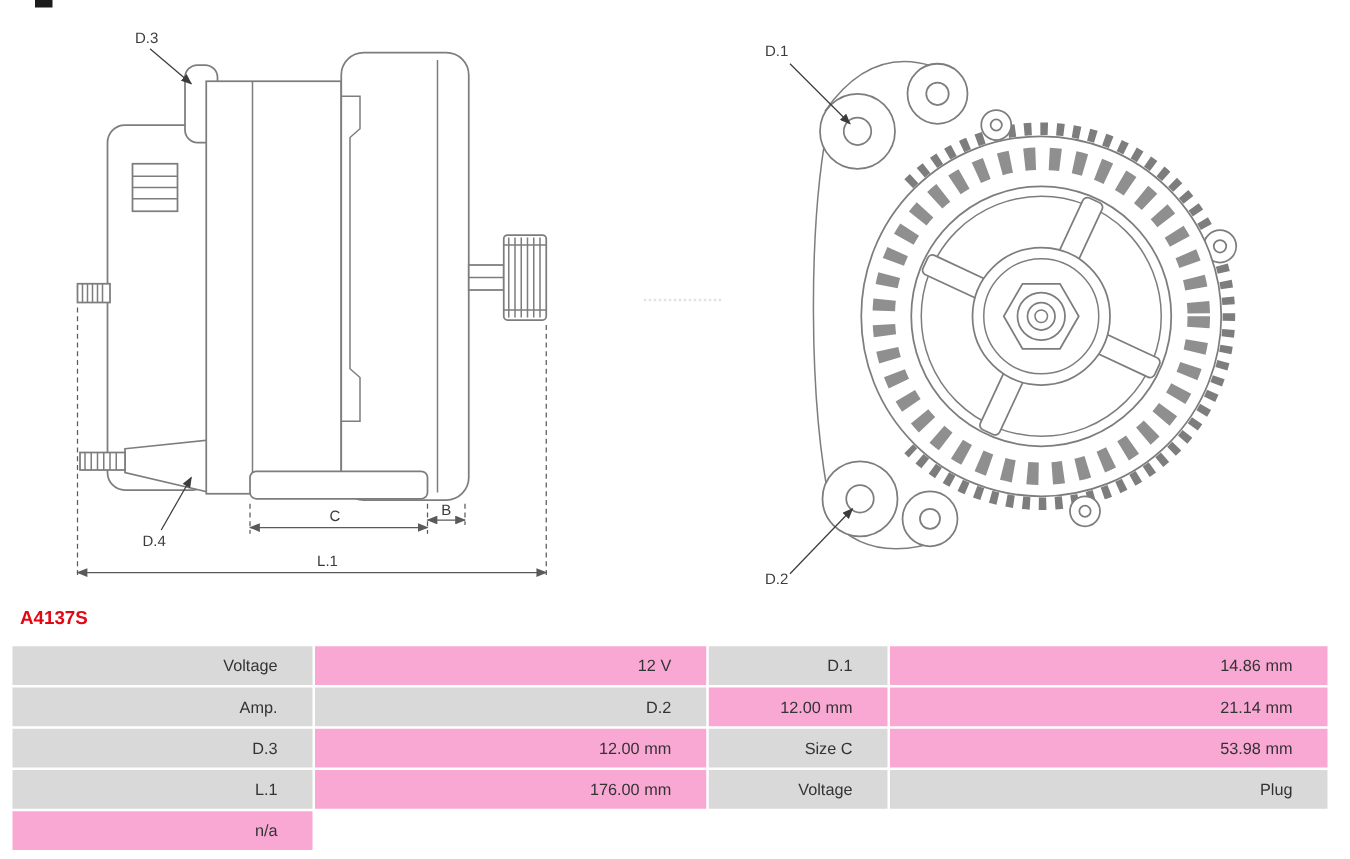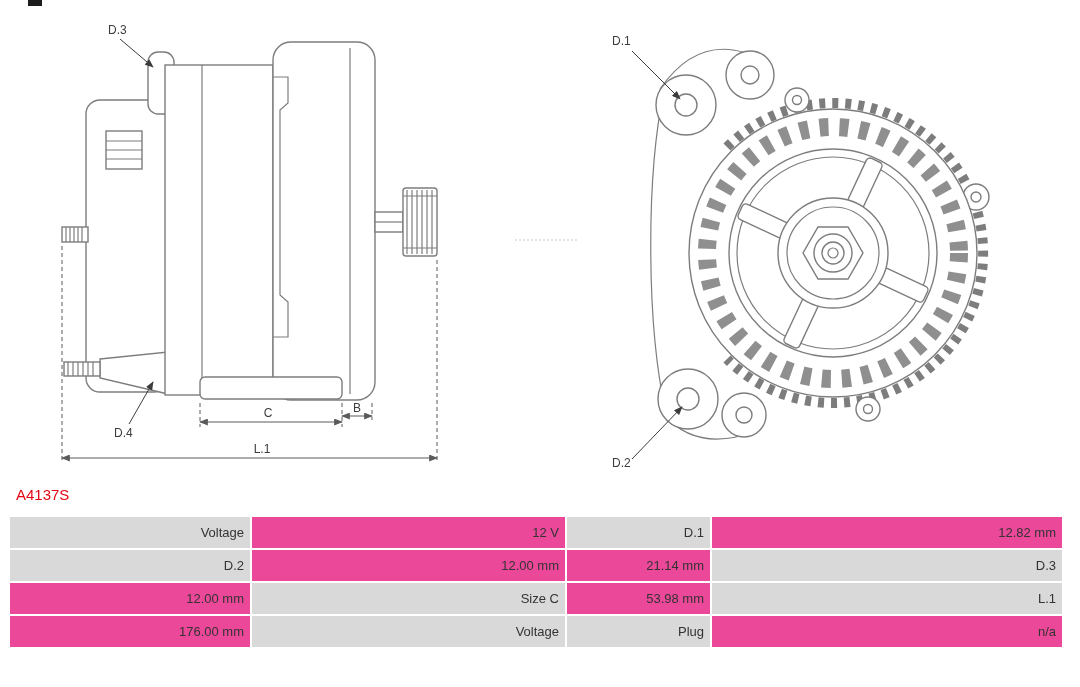--- a/index.html
+++ b/index.html
@@ -2,42 +2,42 @@
 <html><head>
 <meta charset="utf-8">
 <style>
   html,body { margin:0; padding:0; background:#fff; }
   .canvas {
     position:relative; width:1080px; height:687px; background:#ffffff;
     font-family:"Liberation Sans", sans-serif; overflow:hidden;
   }
   .logo-frag { position:absolute; left:28px; top:0; width:14px; height:6px; background:#1c1c1c; }
   .wm { position:absolute; left:515px; top:239px; width:62px; height:0; border-top:2px dotted #e3e3e3; }
-  .partno { position:absolute; left:16px; top:486px; font-size:15px; font-weight:normal; color:#e30613;text-align:center; }
+  .partno { position:absolute; left:16px; top:486px; font-size:15px; font-weight:bold; color:#e30613;text-align:center; }
 
   .draw { position:absolute; }
   .fw   { fill:#ffffff; stroke:#7d7d7d; stroke-width:1.4; }
   .ln   { fill:none; stroke:#7d7d7d; stroke-width:1.2; }
   .lnc  { fill:none; stroke:#7d7d7d; stroke-width:1.2; }
   .dim  { stroke:#5a5a5a; stroke-width:1; }
   .ext  { stroke:#5a5a5a; stroke-width:1; stroke-dasharray:4 3; }
   .lead { stroke:#3c3c3c; stroke-width:1; }
   .dlab { fill:#3c3c3c; font-size:12px; font-family:"Liberation Sans", sans-serif; }
   .teeth { fill:none; stroke:#7d7d7d; stroke-width:10; stroke-dasharray:6 7; }
   .slots { fill:none; stroke:#8f8f8f; stroke-width:18; stroke-dasharray:9 11; }
 
   .spec {
     position:absolute; left:10px; top:517px;
     display:grid; grid-template-columns:240px 313px 143px 350px;
     grid-auto-rows:31px; gap:2px;
     font-size:13px; color:#333333; background:#ffffff;
   }
-  .cell { display:flex; align-items:center; justify-content:flex-end; padding-right:6px; }
+  .cell { display:flex; align-items:center; justify-content:flex-end; padding-right:28px; }
   .lbl  { background:#d9d9d9; }
-  .val  { background:#ec4899; }
+  .val  { background:#f9a8d4; }
 </style>
 </head>
 <body>
 
 <div class="canvas">
 
   <div class="logo-frag"></div>
   <div class="wm"></div>
 
   <svg class="draw" style="left:50px; top:15px;" width="400" height="455" viewBox="0 0 400 455">
@@ -188,22 +188,23 @@
     </g>
   </svg>
 
   <div class="partno">A4137S</div>
 
   <div class="spec">
 
     <div class="cell lbl">Voltage</div>
     <div class="cell val">12 V</div>
     <div class="cell lbl">D.1</div>
-    <div class="cell val">12.82 mm</div>
-
+    <div class="cell val">14.86 mm</div>
+
+    <div class="cell lbl">Amp.</div>
     <div class="cell lbl">D.2</div>
     <div class="cell val">12.00 mm</div>
 
     <div class="cell val">21.14 mm</div>
     <div class="cell lbl">D.3</div>
     <div class="cell val">12.00 mm</div>
 
     <div class="cell lbl">Size C</div>
     <div class="cell val">53.98 mm</div>
     <div class="cell lbl">L.1</div>

